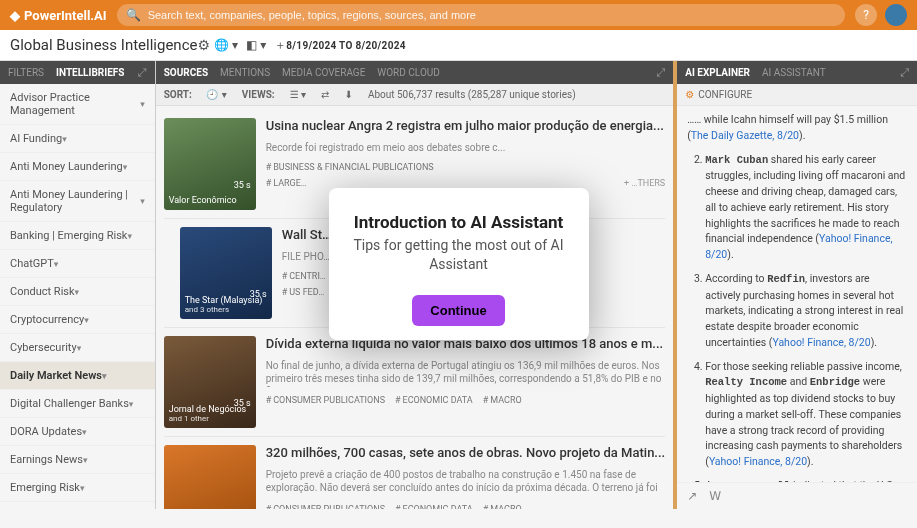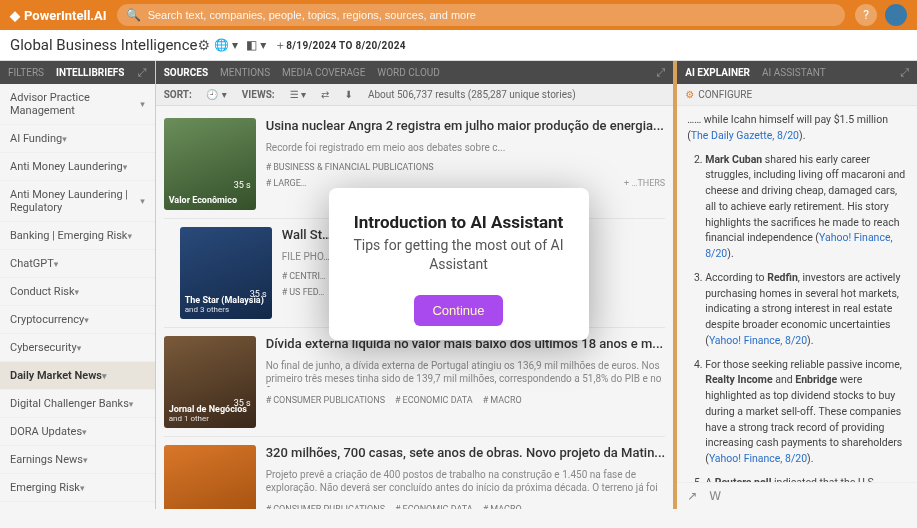--- a/index.html
+++ b/index.html
@@ -42,50 +42,50 @@
   
   .center { flex:1; display:flex; flex-direction:column; border-right:4px solid #d9a15a;}
   .sort-row { background:#eee; padding:5px 8px; font-size:10px; color:#666; display:flex; align-items:center; gap:15px; border-bottom:1px solid #ddd;}
   .sort-row .lbl { font-weight:bold;}
   .feed { overflow-y:auto; flex:1; padding:4px 8px;}
   .card { display:flex; gap:10px; padding:8px 0; border-bottom:1px solid #e5e5e5;}
   .thumb { width:92px; height:92px; background:linear-gradient(160deg,#6b8e5a,#34502a); border-radius:3px; position:relative; color:#fff; display:flex; flex-direction:column; justify-content:flex-end; padding:5px; font-size:9px;}
   .thumb.blue { background:linear-gradient(160deg,#2a4a7a,#13294a);margin-left:16px;}
   .thumb.crowd { background:linear-gradient(160deg,#7a5a3a,#3a281a);}
   .thumb.orange { background:linear-gradient(160deg,#d9772a,#9a4a0a);}
-  .thumb .src { font-weight:bold; font-size:9px;}
+  .thumb .src { font-weight:normal; font-size:9px;}
   .thumb .age { position:absolute; bottom:20px; right:5px; font-size:9px;}
   .thumb .others { font-size:8px; opacity:.85;}
   .card-body { flex:1; min-width:0;}
   .headline { font-size:13px; color:#333; font-weight:500; white-space:nowrap; overflow:hidden; text-overflow:ellipsis;}
   .snippet { font-size:10px; color:#888; margin-top:8px; line-height:1.3; max-height:28px; overflow:hidden;}
   .tags { margin-top:8px; display:flex; flex-wrap:wrap; gap:4px 10px;}
   .tag { font-size:9px; color:#777; }
   .tag::before { content:"#"; margin-right:2px;}
   .tag-row2 { margin-top:6px; display:flex; gap:10px; font-size:9px; color:#777; align-items:center;}
   .tag-row2 .more { margin-left:auto; color:#999;}
   .tag-row2 .plus::before{content:"+ ";}
 
   
   .right { width:262px; display:flex; flex-direction:column;}
   .config-row { padding:5px 8px; font-size:10px; color:#666; display:flex; align-items:center; gap:4px; border-bottom:1px solid #e6e6e6; background:#f0f0f0;}
   .config-row .cog { color:#e67e22;}
   .explain { flex:1; overflow-y:auto; padding:6px 10px; font-size:10.5px; color:#444; line-height:1.5;}
   .explain ol { list-style:decimal; padding-left:18px;}
   .explain li { margin-bottom:8px;}
-  .explain b { font-weight:bold;}
+  .explain b { font-weight:bold;font-family:Liberation Mono, monospace;}
   .explain a { color:#2a6fc9; }
   .explain-actions { padding:6px 10px; display:flex; gap:12px; color:#888; font-size:12px; border-top:1px solid #eee;}
 
   
   .modal-backdrop { position:absolute; inset:0; display:flex; align-items:center; justify-content:center;}
   .modal { background:#fff; width:260px; border-radius:8px; box-shadow:0 8px 40px rgba(0,0,0,.35); padding:24px 20px 14px; text-align:center;}
   .modal h2 { font-size:17px; font-weight:700; color:#222; margin-bottom:4px;}
   .modal p { font-size:14px; color:#555; line-height:1.35;}
-  .modal button { margin-top:22px; background:#a94aef; color:#fef9c3; border:none; border-radius:6px; padding:8px 18px; font-size:13px; font-weight:400; cursor:pointer;}
+  .modal button { margin-top:22px; background:#a94aef; color:#000000; border:none; border-radius:6px; padding:8px 18px; font-size:13px; font-weight:700; cursor:pointer;}
   .modal .made { margin-top:10px; font-size:8px; color:#aaa; text-align:right;}
 
   
   ::-webkit-scrollbar { width:6px;}
   ::-webkit-scrollbar-thumb { background:#bbb; border-radius:3px;}
 </style>
 </head>
 <body>
 
 <div class="topbar">

